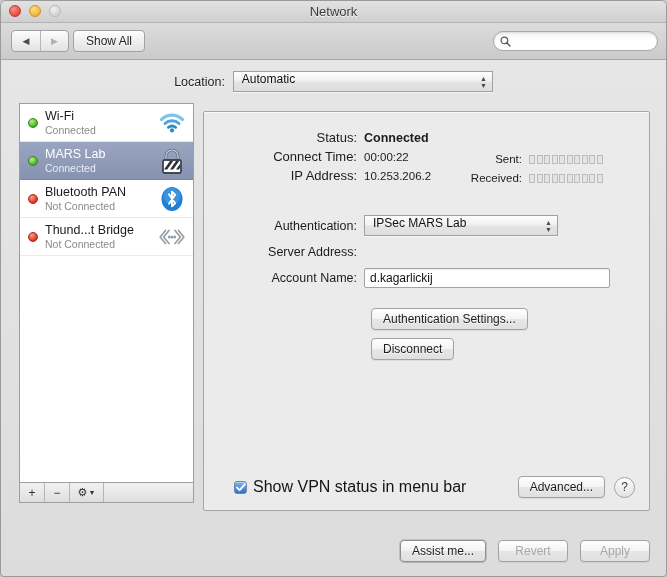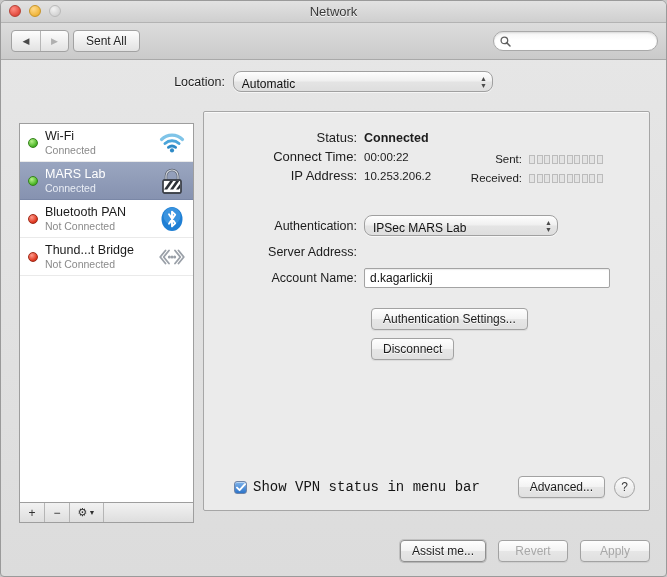--- a/index.html
+++ b/index.html
@@ -99,38 +99,38 @@
     display: flex; align-items: center; justify-content: center;
   }
   .locationlabel {
     font-size: 12.5px; color: #1c1c1c; margin-right: 8px;
     text-shadow: 0 1px 0 rgba(255,255,255,0.8);
   }
 
   .popup {
     position: relative;
     height: 21px;
-    border: 1px solid #a0a0a0; border-radius: 8px;
+    border: 1px solid #a0a0a0; border-radius: 0;
     background: linear-gradient(to bottom, #fefefe 0%, #efefef 48%, #e4e4e4 52%, #dedede 100%);
-    display: flex; align-items: flex-end;
+    display: flex; align-items: flex-start;
     padding: 0 22px 0 8px;
     font-size: 12px; color: #111;
     box-shadow: 0 1px 0 rgba(255,255,255,0.6);
   }
   .popup .arrows {
     position: absolute; right: 5px; top: 50%;
     transform: translateY(-50%);
     display: flex; flex-direction: column; gap: 2px;
     color: #4b4b4b; font-size: 7px; line-height: 5px;
   }
   .popup.location { width: 260px; }
 
   
   .sidebar {
-    position: absolute; left: 18px; top: 122px;
+    position: absolute; left: 18px; top: 102px;
     width: 175px; height: 400px;
     display: flex; flex-direction: column;
   }
   .iflist {
     flex: 1;
     background: #ffffff;
     border: 1px solid #9e9e9e;
     border-bottom: none;
     overflow: hidden;
   }
@@ -259,21 +259,21 @@
     padding: 0 14px 0 30px;
   }
   .checkwrap { display: flex; align-items: center; gap: 6px; }
   .checkbox {
     width: 13px; height: 13px;
     border: 1px solid #6f85a8; border-radius: 3px;
     background: linear-gradient(to bottom, #7fb3ea, #2d74c9);
     display: flex; align-items: center; justify-content: center;
     box-shadow: inset 0 1px 0 rgba(255,255,255,0.45);
   }
-  .checklabel { font-size: 14px; color: #141414; font-family: Liberation Mono, monospace; }
+  .checklabel { font-size: 16px; color: #141414; }
   .spacer { flex: 1; }
   .helpbtn {
     width: 21px; height: 21px; border-radius: 50%;
     border: 1px solid #a2a2a2;
     background: linear-gradient(to bottom, #fdfdfd, #e3e3e3);
     display: flex; align-items: center; justify-content: center;
     font-size: 12px; color: #3b3b3b;
     margin-left: 9px;
   }
 
@@ -296,21 +296,21 @@
       <div class="light zoom"></div>
     </div>
     <div class="title">Network</div>
   </div>
 
   <div class="toolbar">
     <div class="navgroup">
       <div class="navbtn">◀</div>
       <div class="navbtn disabled">▶</div>
     </div>
-    <div class="showall">Sent All</div>
+    <div class="showall">Show All</div>
     <div class="searchfield">
       <svg width="11" height="11" viewBox="0 0 11 11">
         <circle cx="4.4" cy="4.4" r="3.3" fill="none" stroke="#606060" stroke-width="1.3"></circle>
         <line x1="6.9" y1="6.9" x2="10" y2="10" stroke="#606060" stroke-width="1.5" stroke-linecap="round"></line>
       </svg>
       <input type="text" placeholder="" style="">
     </div>
   </div>
 
   <div class="locationrow">

